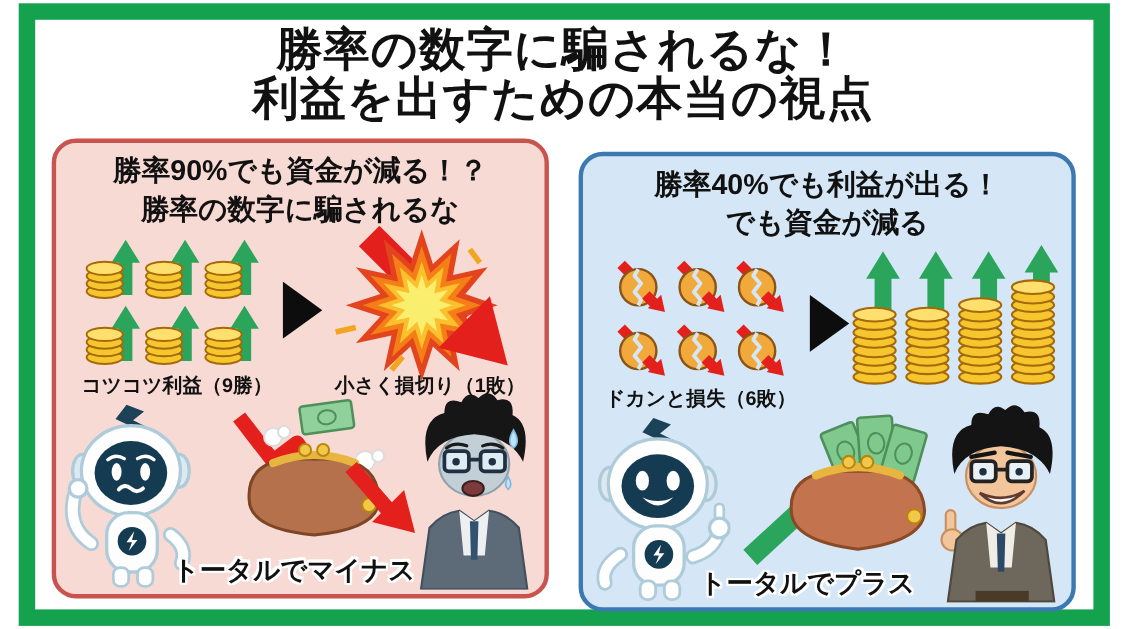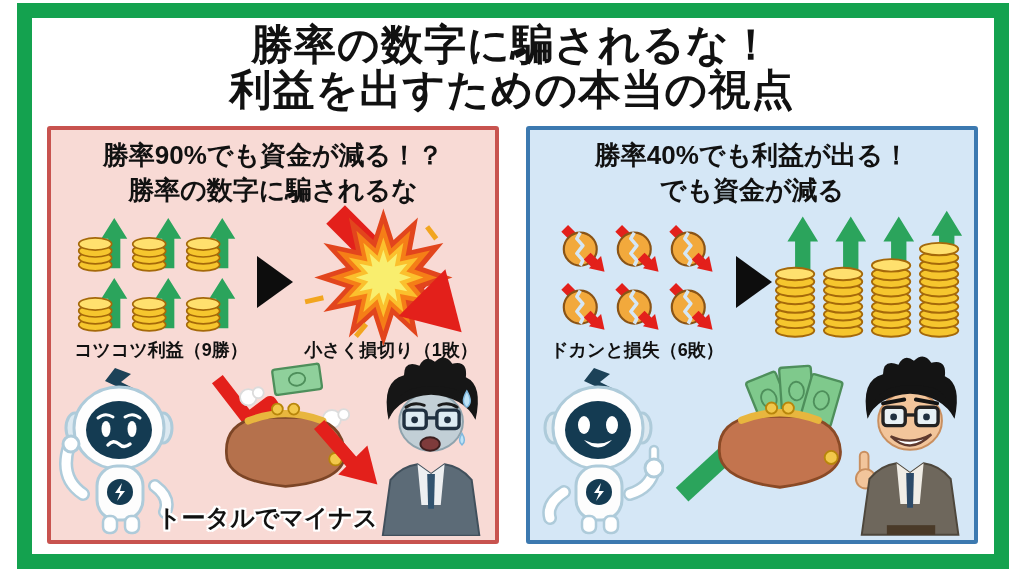--- a/index.html
+++ b/index.html
@@ -16,24 +16,24 @@
     border:15px solid #14A24F;
     pointer-events:none;
   }
   .main-title {
     position:absolute; top:22px; left:0; right:0;
     text-align:center; font-size:42px; font-weight:bold; line-height:45px;
     letter-spacing:1px;
   }
   .panel {
     position:absolute; top:126px; width:452px; height:418px;
-    border-radius:3px; border:4px solid;
+    border-radius:22px; border:4px solid;
   }
   .panel-left  { left:47px;  background:#F8DAD5; border-color:#C8534F; }
-  .panel-right { left:526px; background:#D5E7F6; border-color:#3C79B0; }
+  .panel-right { left:526px; background:#D5E7F6; border-color:#3C79B0;margin-top:12px; }
   .panel-title {
     position:absolute; top:8px; left:0; right:0;
     text-align:center; font-size:26px; font-weight:bold; line-height:35px;
   }
   .icon-grid {
     position:absolute; display:grid;
     grid-template-columns:repeat(3, 54px); grid-auto-rows:60px;
   }
   .grid-coins  { left:26px; top:84px; }
   .grid-broken { left:26px; top:92px; grid-auto-rows:58px; }
@@ -327,20 +327,21 @@
       <rect x="0" y="0" width="34" height="50" rx="3" fill="#7FC98C" stroke="#4E8F5B" stroke-width="2.5"></rect>
       <ellipse cx="17" cy="25" rx="8" ry="10" fill="none" stroke="#4E8F5B" stroke-width="2"></ellipse>
     </g>
     <path d="M68,102 Q66,70 104,64 L156,64 Q196,68 198,102 Q198,132 133,140 Q68,132 68,102 Z" fill="#C3744E" stroke="#8A4A26" stroke-width="3"></path>
     <path d="M92,68 Q133,52 174,68" stroke="#E8B63E" stroke-width="8" fill="none" stroke-linecap="round"></path>
     <circle cx="124" cy="55" r="6" fill="#F2C84B" stroke="#B8860B" stroke-width="2"></circle>
     <circle cx="142" cy="55" r="6" fill="#F2C84B" stroke="#B8860B" stroke-width="2"></circle>
     <circle cx="188" cy="108" r="7" fill="#F2C84B" stroke="#B8860B" stroke-width="2"></circle>
   </svg>
 
+  <div class="total-label">トータルでプラス</div>
 
   <svg class="man" style="top:220px" width="116" height="186" viewBox="0 0 120 190">
     <path d="M14,70 Q6,30 30,24 Q30,8 46,14 Q52,2 62,10 Q72,0 80,12 Q96,8 94,26 Q112,34 104,70 Q94,42 58,40 Q22,42 14,70 Z" fill="#141414"></path>
     <ellipse cx="58" cy="72" rx="33" ry="30" fill="#F2C59B" stroke="#C98F5F" stroke-width="2"></ellipse>
     <path d="M14,70 Q20,44 38,38 Q60,32 82,38 Q98,44 104,70 Q92,46 58,44 Q24,46 14,70 Z" fill="#141414"></path>
     <path d="M30,54 L52,50" stroke="#141414" stroke-width="4" stroke-linecap="round"></path>
     <path d="M64,50 L86,54" stroke="#141414" stroke-width="4" stroke-linecap="round"></path>
     <rect x="30" y="58" width="23" height="19" rx="4" fill="#E8F1F5" stroke="#222222" stroke-width="3.5"></rect>
     <rect x="64" y="58" width="23" height="19" rx="4" fill="#E8F1F5" stroke="#222222" stroke-width="3.5"></rect>
     <line x1="53" y1="66" x2="64" y2="66" stroke="#222222" stroke-width="3.5"></line>

